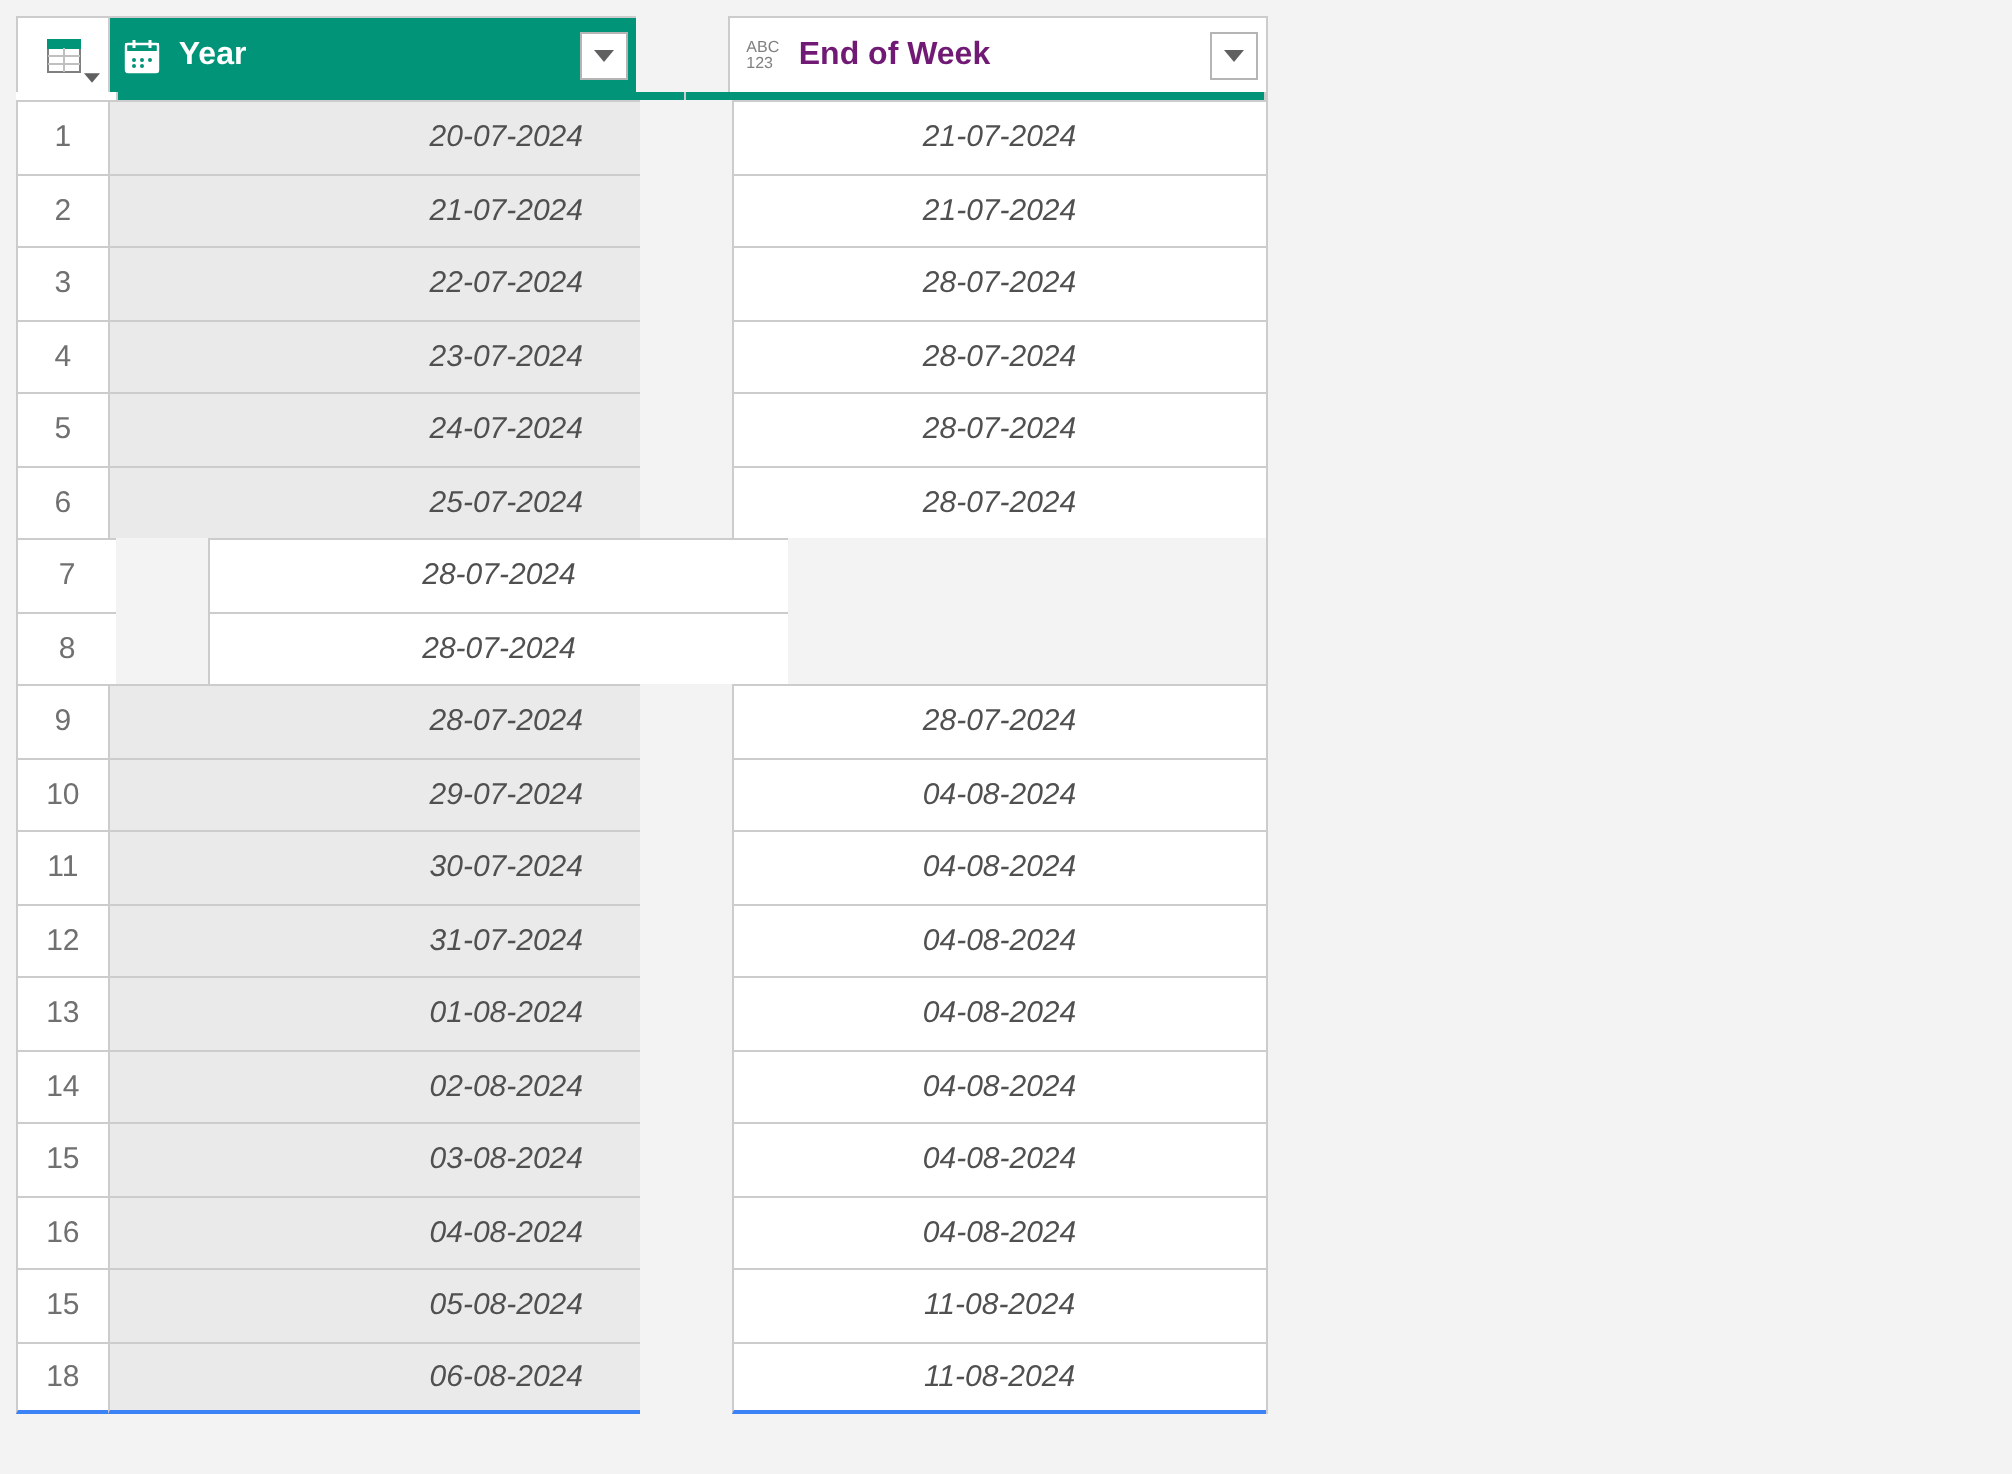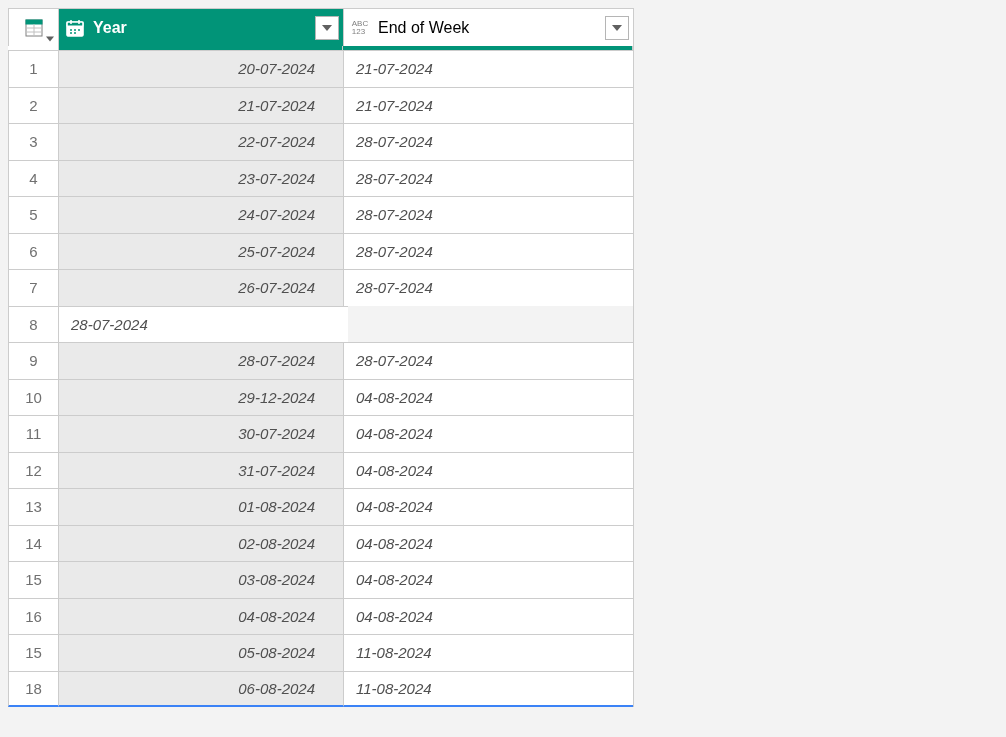--- a/index.html
+++ b/index.html
@@ -11,33 +11,33 @@
   .hdr .col0{background:#fff;}
   .below-hdr{height:4px;display:flex;}
   .below-hdr .seg{border-right:1px solid #ccc;}
   .below-hdr .a{width:50px;background:#fff;}
   .below-hdr .b{width:285px;background:#019478;}
   .below-hdr .c{width:290px;background:#019478;}
   .cell{border-top:1px solid #ccc;border-left:1px solid #ccc;box-sizing:border-box;display:flex;align-items:center;}
   .row:last-child .cell{border-bottom:2px solid #3b82f6;}
   .col0{width:50px;justify-content:center;color:#707070;background:#fff;}
   .col1{width:285px;justify-content:flex-end;padding:0 28px;font-style:italic;color:#505050;background:#eaeaea;}
-  .col2{width:290px;justify-content:flex-start;padding:0 12px;font-style:italic;color:#505050;background:#fff;}
+  .col2{width:290px;justify-content:center;padding:0 12px;font-style:italic;color:#505050;background:#fff;margin-left:46px;}
   .data{height:36.5px;font-size:15px;}
   .hdr .col0{position:relative;}
   .table-corner{position:relative;width:100%;height:100%;display:flex;align-items:center;justify-content:center;}
   .mini-drop{position:absolute;bottom:3px;right:4px;}
   .mini-drop svg{width:8px;height:8px;display:block;}
   .hdr .col1, .hdr .col2{padding:0;font-style:normal;}
   .colhdr{display:flex;align-items:center;width:100%;height:100%;}
   .colhdr.teal{background:#019478;color:#fff;}
   .colhdr.plain{background:#fff;color:#505050;}
   .type-ico{width:32px;display:flex;justify-content:center;align-items:center;}
   .colname{flex:1;font-weight:600;font-size:16px;padding-left:2px;}
-  .colhdr.plain .colname{font-weight:400;color:#000000;}
+  .colhdr.plain .colname{font-weight:700;color:#701a75;}
   .filter-btn{width:24px;height:24px;margin-right:4px;background:#fff;border:1px solid #b5b5b5;display:flex;align-items:center;justify-content:center;box-sizing:border-box;}
   .filter-btn svg{width:10px;height:10px;display:block;}
   .abc123{font-family:"Segoe UI",sans-serif;font-size:8px;line-height:8px;color:#808080;text-align:left;}
 </style>
 </head>
 <body>
 <div class="viewport">
 
 <div class="grid">
 
@@ -130,35 +130,34 @@
         <div class="cell col1">24-07-2024</div>
         <div class="cell col2">28-07-2024</div>
       </div>
       <div class="row data">
         <div class="cell col0">6</div>
         <div class="cell col1">25-07-2024</div>
         <div class="cell col2">28-07-2024</div>
       </div>
       <div class="row data">
         <div class="cell col0">7</div>
-        <div class="cell col1">26-07-2024</div>
         <div class="cell col2">28-07-2024</div>
       </div>
       <div class="row data">
         <div class="cell col0">8</div>
         <div class="cell col2">28-07-2024</div>
       </div>
       <div class="row data">
         <div class="cell col0">9</div>
         <div class="cell col1">28-07-2024</div>
         <div class="cell col2">28-07-2024</div>
       </div>
       <div class="row data">
         <div class="cell col0">10</div>
-        <div class="cell col1">29-12-2024</div>
+        <div class="cell col1">29-07-2024</div>
         <div class="cell col2">04-08-2024</div>
       </div>
       <div class="row data">
         <div class="cell col0">11</div>
         <div class="cell col1">30-07-2024</div>
         <div class="cell col2">04-08-2024</div>
       </div>
       <div class="row data">
         <div class="cell col0">12</div>
         <div class="cell col1">31-07-2024</div>

